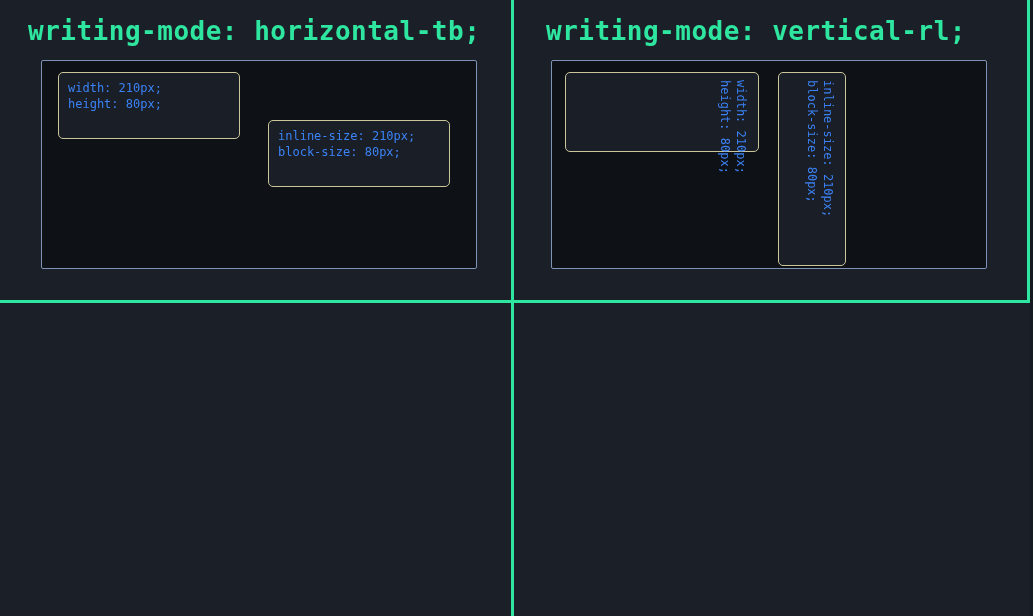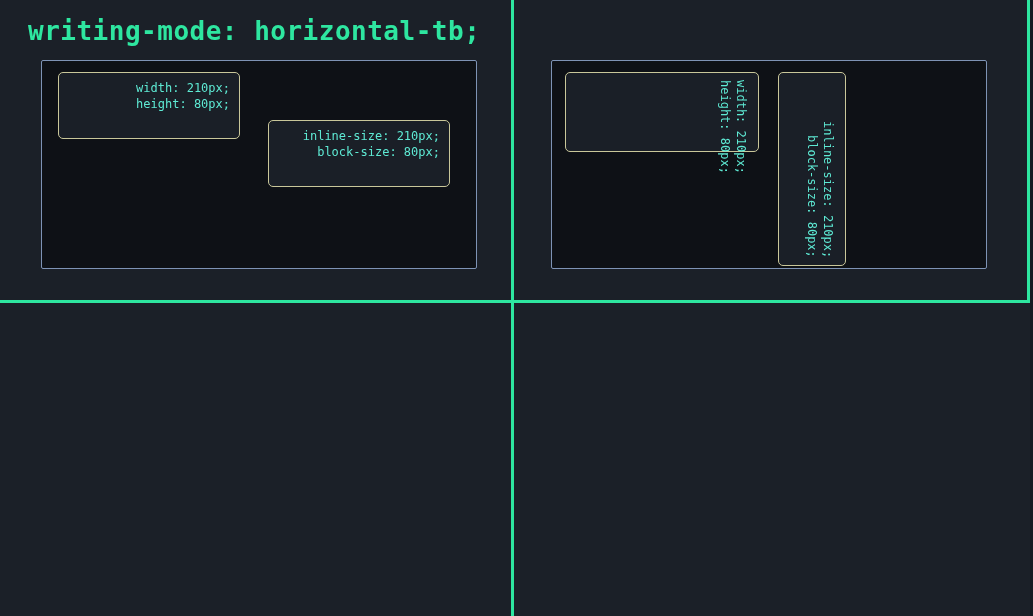--- a/index.html
+++ b/index.html
@@ -18,21 +18,20 @@
   
   #grid {
     position: relative;
     width: 1033px;
     height: 616px;
     box-sizing: border-box;
     display: grid;
     grid-template-columns: 511px 3px 519px;
     grid-template-rows: 300px 3px 313px;
     background: #1b2028;
-    text-align: right;
   }
 
   .gridline-v { background: #2ee6a0; }
   .gridline-h { background: #2ee6a0; }
 
   .panel {
     position: relative;
     box-sizing: border-box;
     overflow: hidden;
     background: #1b2028;
@@ -88,21 +87,21 @@
     background: #0e1116;
     border: 1px solid #7e93b5;
     border-radius: 2px;
   }
 
   .box {
     box-sizing: border-box;
     background: #1a1f27;
     border: 1px solid #c9c79a;
     border-radius: 5px;
-    color: #5eead4;
+    color: #3b82f6;
     font-family: "DejaVu Sans Mono", "Liberation Mono", monospace;
     font-size: 12px;
     line-height: 16px;
     padding: 7px 9px;
     white-space: pre;
     position: absolute;
   }
 
   
   #c-htb { left: 41px; top: 60px; width: 436px; height: 209px; }
@@ -140,20 +139,21 @@
       <div class="box" id="b-htb-phys">width: 210px;
 height: 80px;</div>
       <div class="box" id="b-htb-log">inline-size: 210px;
 block-size: 80px;</div>
     </div>
   </section>
 
   <div class="gridline-v gl-v-top"></div>
 
   <section class="panel tr">
+    <h2 class="heading">writing-mode: vertical-rl;</h2>
 
     <div class="container" id="c-vrl">
       <div class="box" id="b-vrl-phys">width: 210px;
 height: 80px;</div>
       <div class="box" id="b-vrl-log">inline-size: 210px;
 block-size: 80px;</div>
     </div>
   </section>
 
   <div class="gridline-h gl-h-left"></div>

